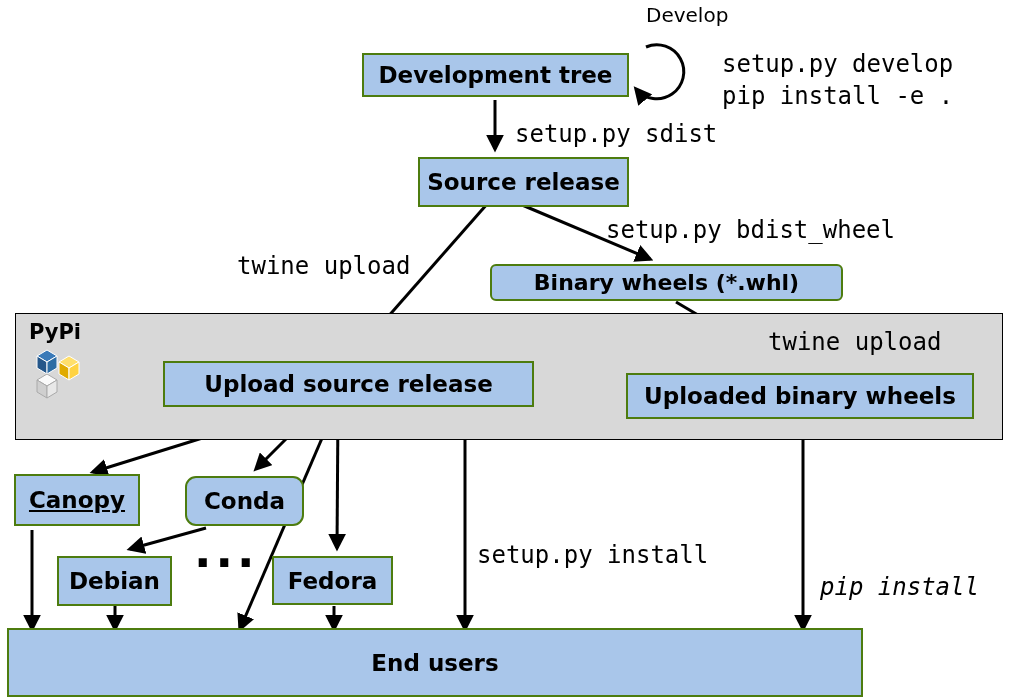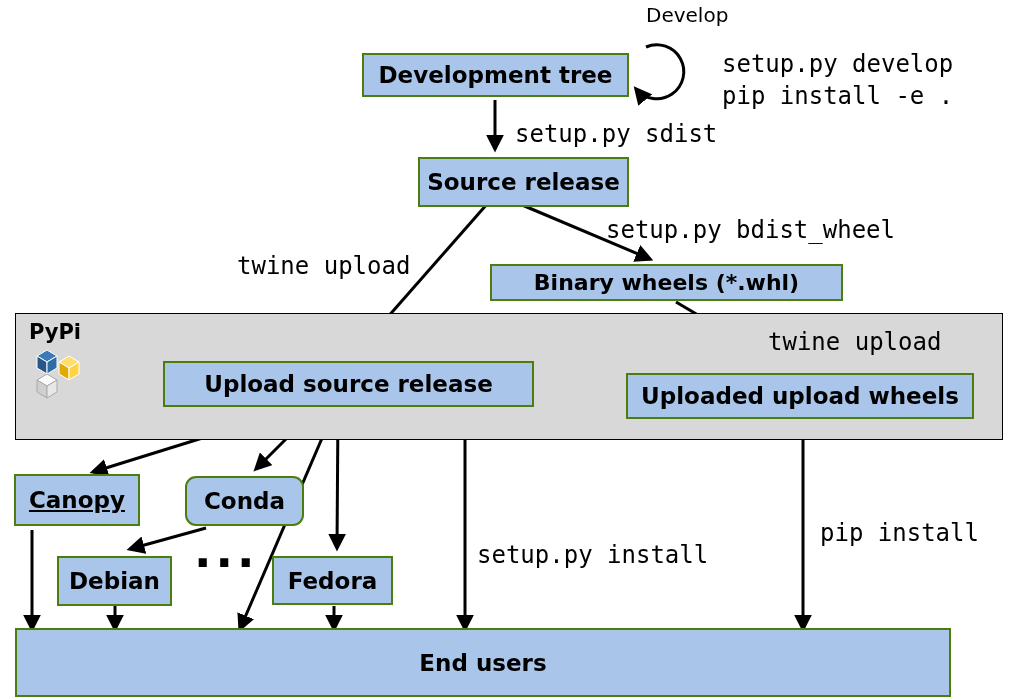--- a/index.html
+++ b/index.html
@@ -13,21 +13,21 @@
   }
   .node {
     position: absolute;
     background: var(--node-fill, #a9c6ea);
     border: 2px solid #4d7c0f;
     box-sizing: border-box;
     display: flex; align-items: center; justify-content: center;
     font-weight: bold; font-size: 23px;
     white-space: nowrap;
   }
-  .node.small { font-size: 22px; }
+  .node.small { font-size: 22px; border-radius: 6px; }
   .band {
     position: absolute;
     left: 15px; top: 313px; width: 988px; height: 127px;
     background: var(--band-fill, #d8d8d8);
     border: 1.5px solid #000;
     box-sizing: border-box;
   }
   .pypi-label {
     position: absolute; left: 13px; top: 6px;
     font-weight: bold; font-size: 21px;
@@ -107,29 +107,29 @@
   <line class="arrow" x1="115" y1="606" x2="115" y2="629" marker-end="url(#ah)"></line>
   <line class="arrow" x1="334" y1="606" x2="334" y2="629" marker-end="url(#ah)"></line>
   <line class="arrow" x1="465" y1="408" x2="465" y2="629" marker-end="url(#ah)"></line>
   <line class="arrow" x1="803" y1="420" x2="803" y2="629" marker-end="url(#ah)"></line>
 </svg>
 
 <div class="node" style="left:362px; top:53px;  width:267px; height:44px;">Development tree</div>
 <div class="node" style="left:390px; top:157px; width:211px; height:50px;margin-left:28px;">Source release</div>
 <div class="node small" style="left:490px; top:264px; width:353px; height:37px;">Binary wheels (*.whl)</div>
 <div class="node" style="left:163px; top:361px; width:371px; height:46px;">Upload source release</div>
-<div class="node" style="left:626px; top:373px; width:348px; height:46px;">Uploaded upload wheels</div>
+<div class="node" style="left:626px; top:373px; width:348px; height:46px;">Uploaded binary wheels</div>
 <div class="node" style="left:14px;  top:474px; width:126px; height:52px;text-decoration:underline;">Canopy</div>
 <div class="node" style="left:185px; top:476px; width:119px; height:50px;border-radius:11px;">Conda</div>
 <div class="node" style="left:57px;  top:556px; width:115px; height:50px;">Debian</div>
 <div class="node" style="left:272px; top:556px; width:121px; height:49px;">Fedora</div>
-<div class="node" style="left:15px;  top:628px; width:936px; height:69px;">End users</div>
+<div class="node" style="left:7px;  top:628px; width:856px; height:69px;">End users</div>
 
 <div class="plain" style="left:646px; top:3px;">Develop</div>
 <div class="mono" style="left:722px; top:50px;">setup.py develop</div>
 <div class="mono" style="left:722px; top:82px;">pip install -e .</div>
 <div class="mono" style="left:515px; top:120px;">setup.py sdist</div>
 <div class="mono" style="left:606px; top:216px;">setup.py bdist_wheel</div>
 <div class="mono" style="left:237px; top:252px;">twine upload</div>
 <div class="mono" style="left:768px; top:328px;">twine upload</div>
 <div class="mono" style="left:477px; top:541px;">setup.py install</div>
-<div class="mono" style="left:820px; top:519px;">pip install</div>
+<div class="mono" style="left:820px; top:573px;font-style:italic;">pip install</div>
 <div class="ellipsis">...</div>
 
 </body></html>

